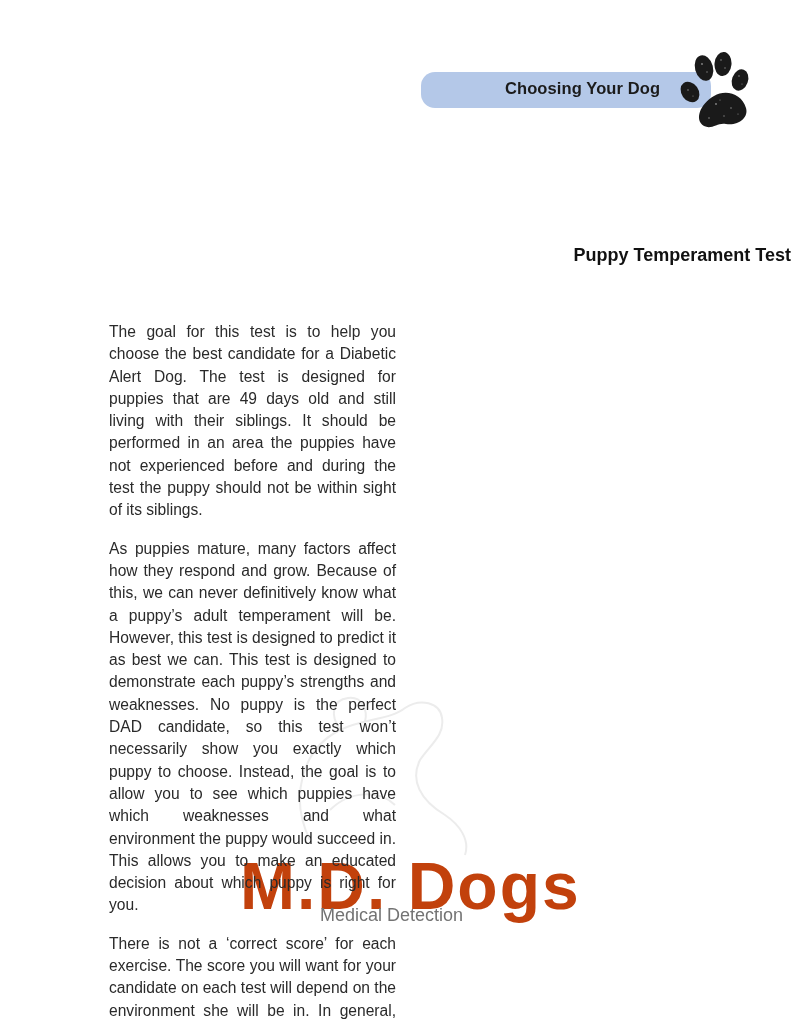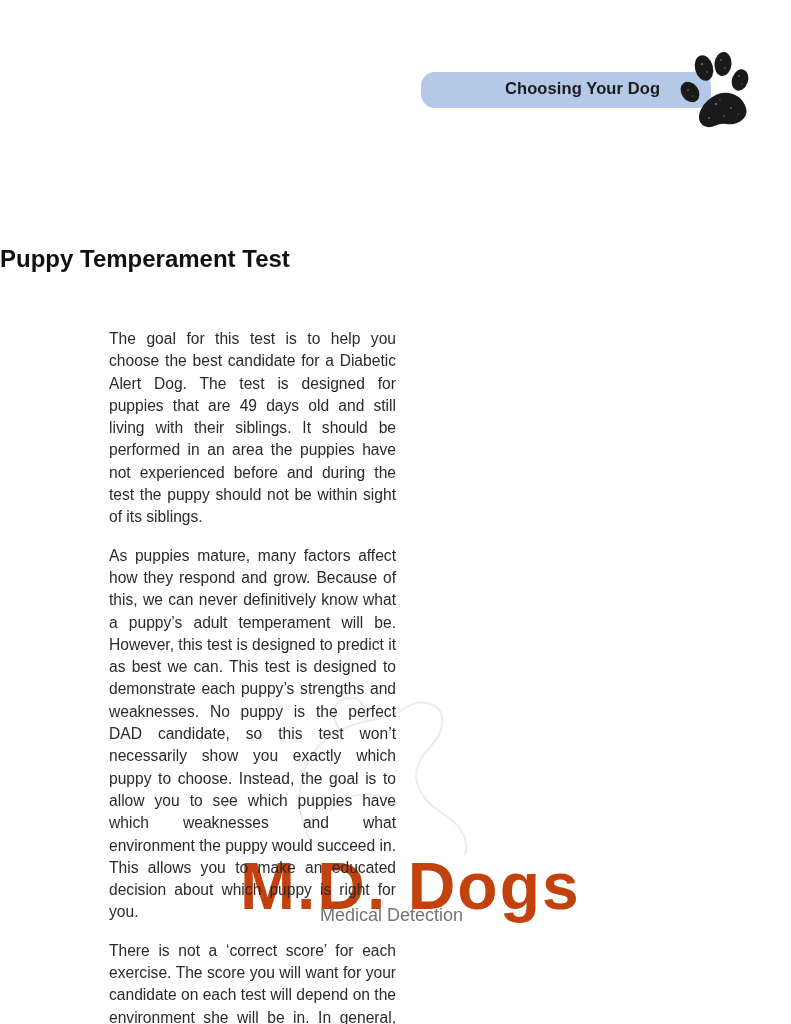--- a/index.html
+++ b/index.html
@@ -9,22 +9,22 @@
       position: absolute; left: 421px; top: 72px; width: 290px; height: 36px;
       background: #b4c8e8; border-radius: 14px;
     }
     .header-label {
       position: absolute; left: 505px; top: 79px; font-size: 16.5px; font-weight: bold;
       color: #1b1b1b; letter-spacing: 0.1px; white-space: nowrap;
     }
     .paw { position: absolute; left: 676px; top: 33px; width: 80px; height: 78px; }
 
     .page-title {
-      position: absolute; left: 0; top: 144px; width: 791px; text-align: left;
-      font-size: 24px; font-weight: bold; color: #111111;
+      position: absolute; left: 0; top: 144px; width: 791px; text-align: right;
+      font-size: 18px; font-weight: bold; color: #111111;
     }
 
     .col { position: absolute; top: 199px; width: 303px; font-size: 15.6px; line-height: 22.3px; color: #2a2a2a; }
     .col-left { left: 93px; }
     .col-right { left: 416px; }
     .col p { margin: 0 0 16px 16px; text-align: justify; }
 
     .watermark {
       position: absolute; left: 240px; top: 848px; font-size: 66px; font-weight: bold;
       color: #c2410c; letter-spacing: 2px; white-space: nowrap; z-index: 0;

